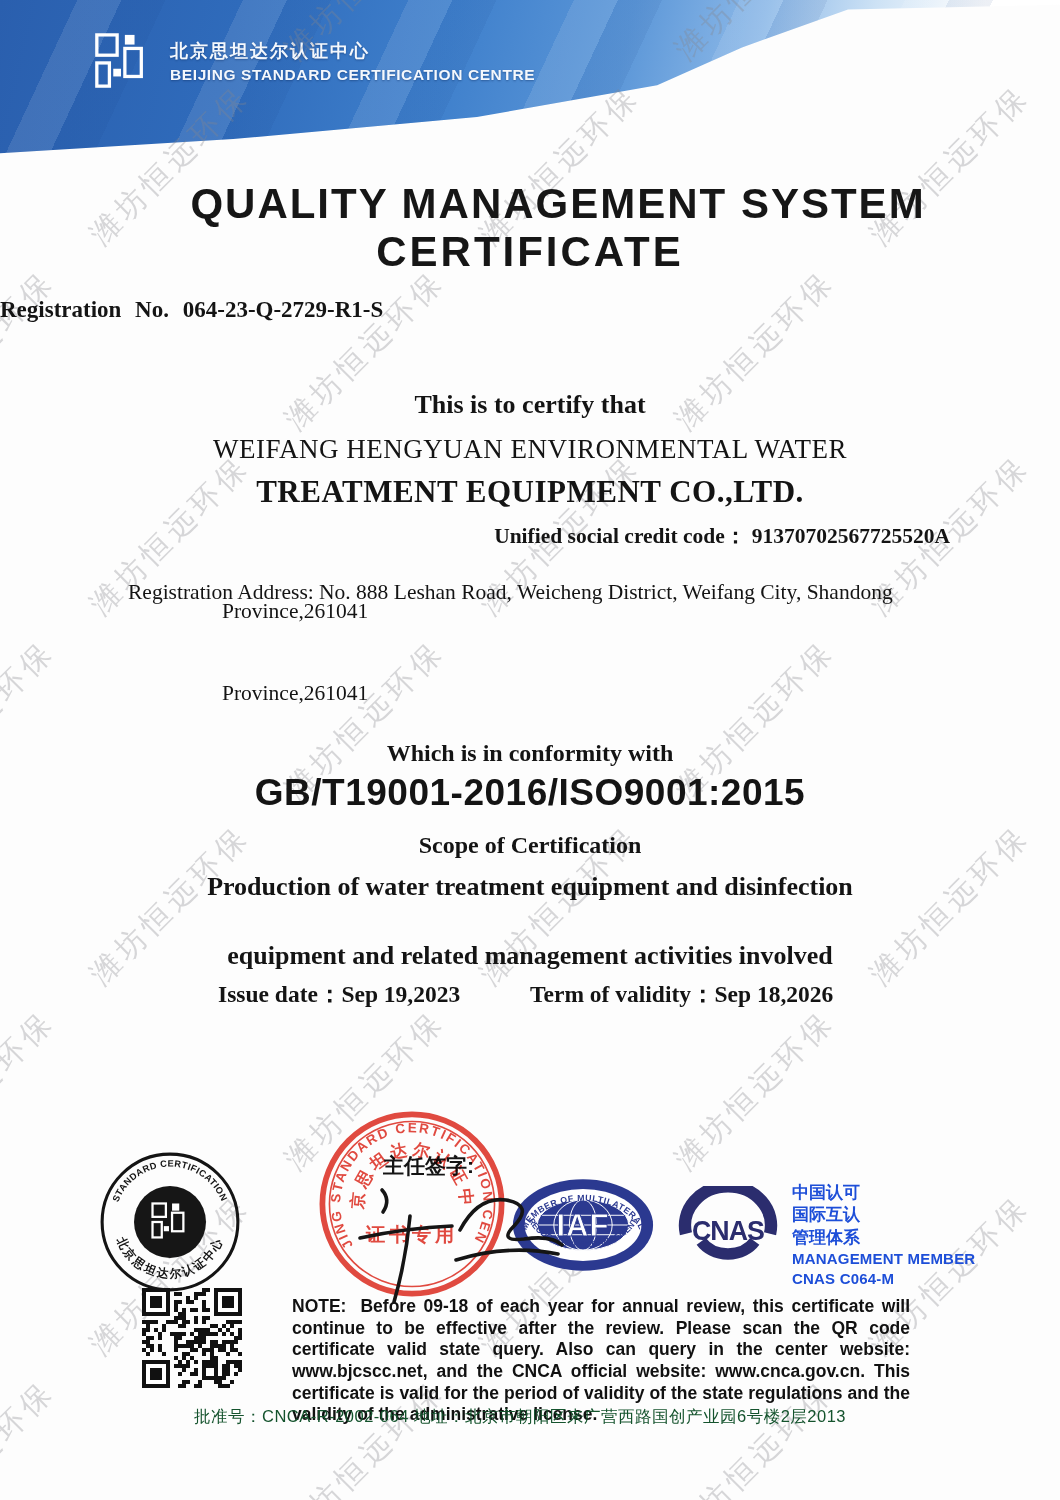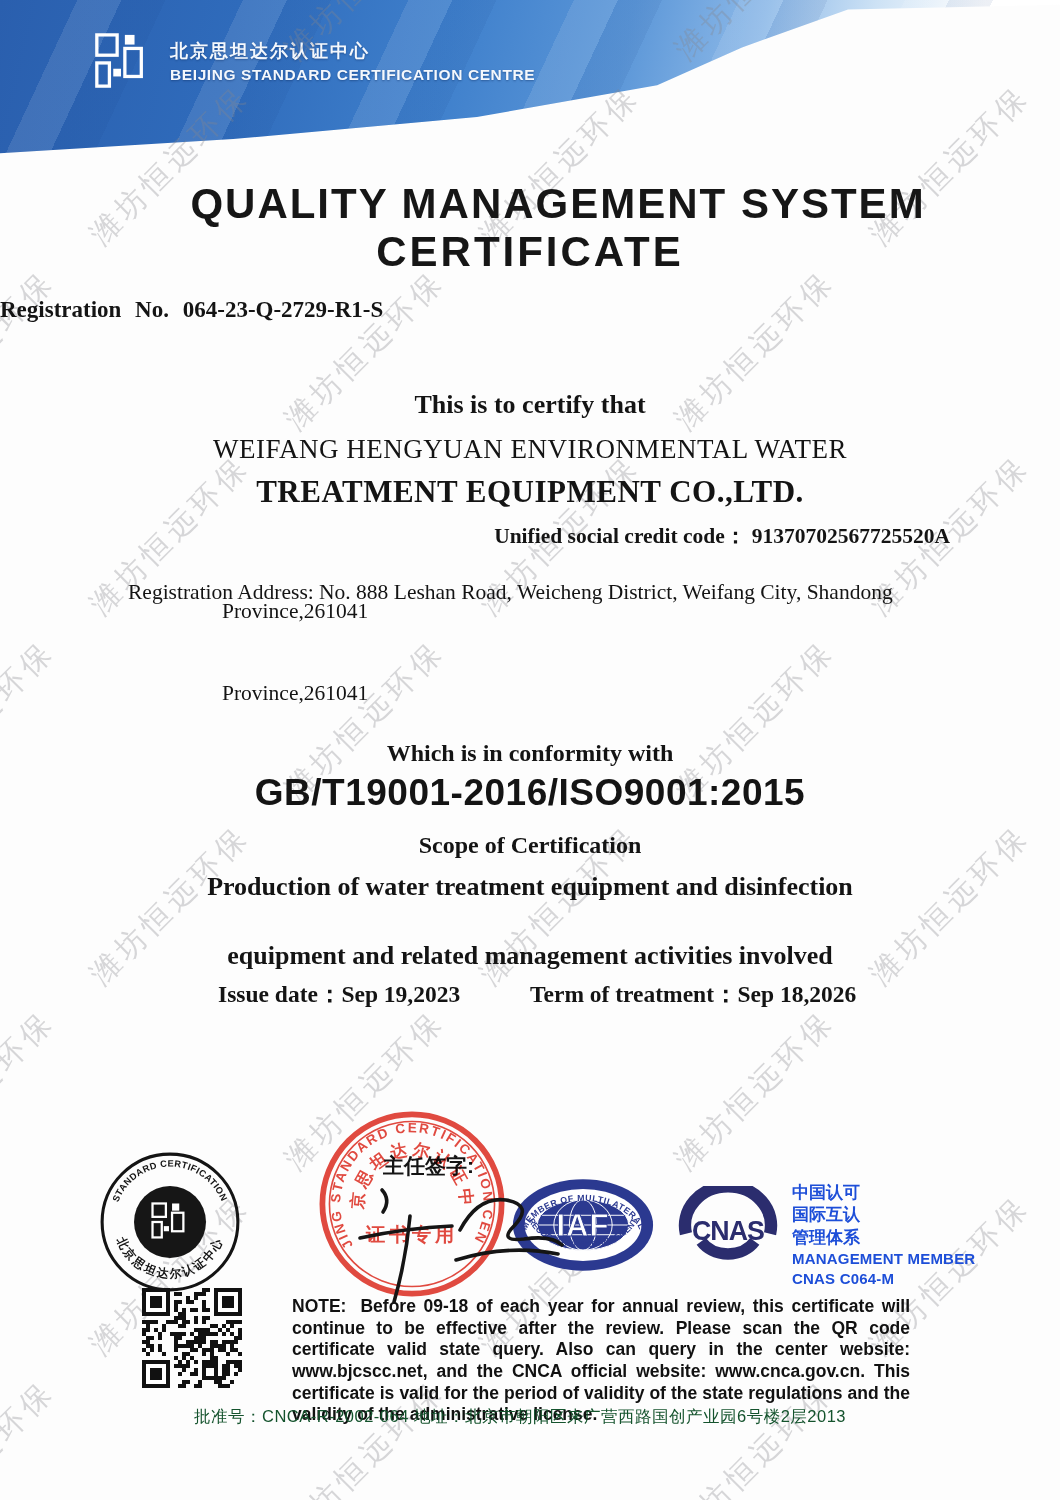--- a/index.html
+++ b/index.html
@@ -153,21 +153,21 @@
   <div class="abs addr addr2">Province,261041</div>
   <div class="abs addr addr4">Province,261041</div>
 
   <div class="abs center conformity">Which is in conformity with</div>
   <div class="abs center standard">GB/T19001-2016/ISO9001:2015</div>
   <div class="abs center scopehead">Scope of Certification</div>
   <div class="abs center scope1">Production of water treatment equipment and disinfection</div>
   <div class="abs center scope2">equipment and related management activities involved</div>
 
   <div class="abs dates issue"><span>Issue date：</span><span>Sep 19,2023</span></div>
-  <div class="abs dates validity"><span>Term of treatment：</span><span>Sep 18,2026</span></div>
+  <div class="abs dates validity"><span>Term of validity：</span><span>Sep 18,2026</span></div>
 
   <svg class="abs black-seal" viewBox="0 0 140 140">
     <defs>
       <path id="bs-top" d="M19.3,51.5 A54,54 0 0 1 120.7,51.5"></path>
       <path id="bs-bot" d="M19.3,88.5 A54,54 0 0 0 120.7,88.5"></path>
     </defs>
     <circle cx="70" cy="70" r="66" fill="none" stroke="#141414" stroke-width="3"></circle>
     <text font-size="9" font-weight="700" fill="#141414" letter-spacing="0.4">
       <textPath href="#bs-top" startOffset="50%" text-anchor="middle">BEIJING STANDARD CERTIFICATION CENTRE</textPath>
     </text>

